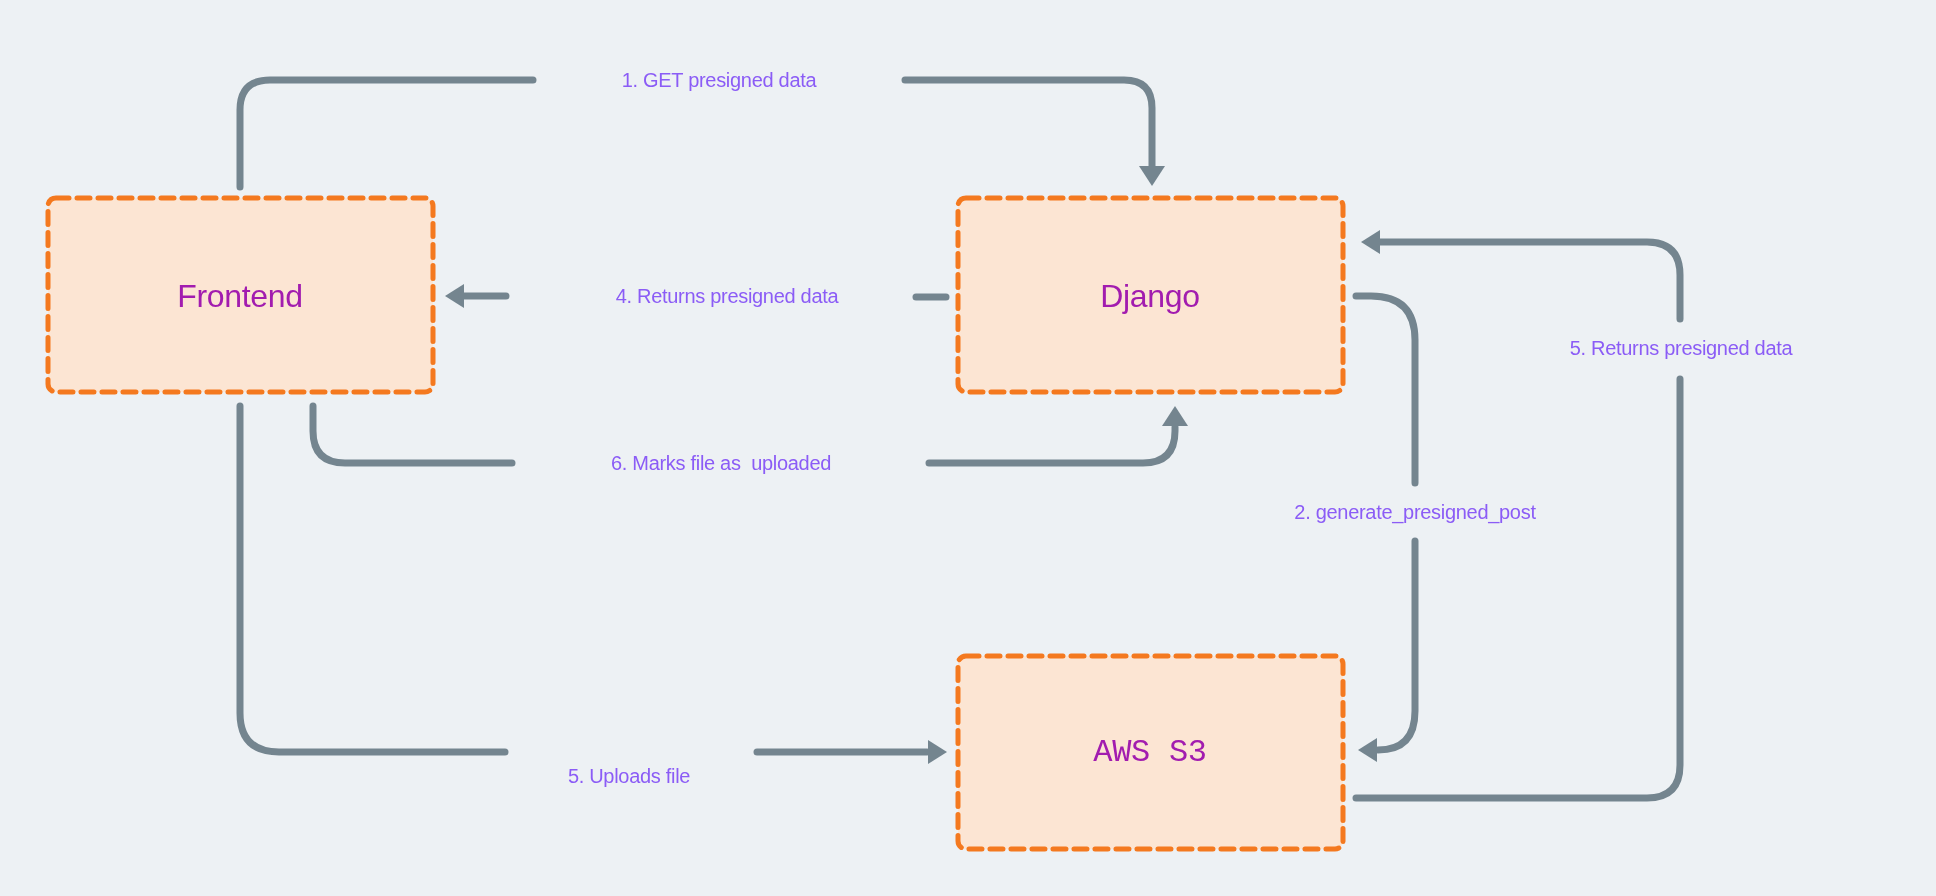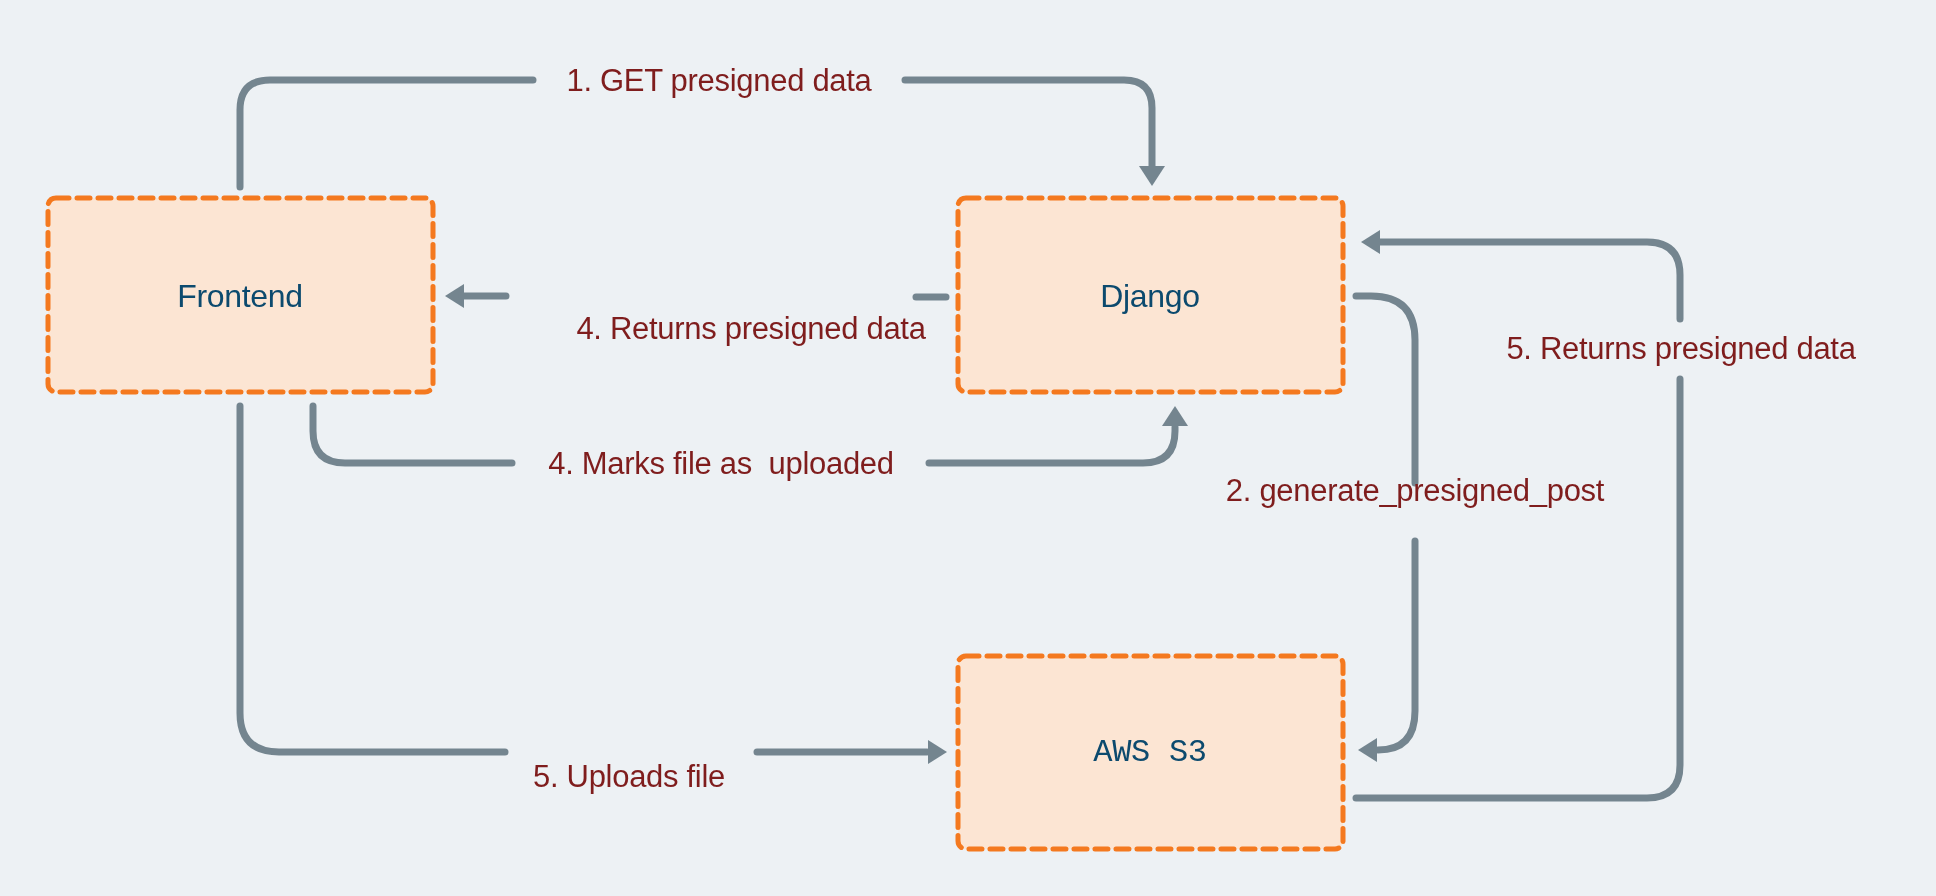--- a/index.html
+++ b/index.html
@@ -35,27 +35,27 @@
     fill: #FCE5D3;
     stroke: #F4791F;
     stroke-width: 5;
     stroke-dasharray: 13 8;
     stroke-linecap: round;
   }
   .label {
     position: absolute;
     transform: translate(-50%, -50%);
     white-space: pre;
-    color: #7f1d1d;
-    font-size: 31px;
+    color: #8b5cf6;
+    font-size: 20px;
     letter-spacing: -0.3px;
     line-height: 1;
   }
   .node-label {
-    color: #0c4a6e;
+    color: #a21caf;
     font-size: 32px;
   }
 </style>
 </head>
 <body>
 
 <div class="canvas">
 
   <svg width="1936" height="896" viewBox="0 0 1936 896">
 
@@ -98,19 +98,19 @@
     <rect class="node-rect" x="48" y="198" width="385" height="194" rx="8"></rect>
     <rect class="node-rect" x="958" y="198" width="385" height="194" rx="8"></rect>
     <rect class="node-rect" x="958" y="656" width="385" height="193" rx="8"></rect>
   </svg>
 
   <div class="label node-label" style="left:240px; top:296px;">Frontend</div>
   <div class="label node-label" style="left:1150px; top:296px;">Django</div>
   <div class="label node-label" style="left:1150px; top:753px;font-family:Liberation Mono, monospace;">AWS S3</div>
 
   <div class="label" style="left:719px; top:80px;">1. GET presigned data</div>
-  <div class="label" style="left:1415px; top:490px;">2. generate_presigned_post</div>
+  <div class="label" style="left:1415px; top:512px;">2. generate_presigned_post</div>
   <div class="label" style="left:1681px; top:348px;">5. Returns presigned data</div>
-  <div class="label" style="left:751px; top:296px;margin-top:32px;">4. Returns presigned data</div>
+  <div class="label" style="left:727px; top:296px;">4. Returns presigned data</div>
   <div class="label" style="left:629px; top:776px;">5. Uploads file</div>
-  <div class="label" style="left:721px; top:463px;">4. Marks file as  uploaded</div>
+  <div class="label" style="left:721px; top:463px;">6. Marks file as  uploaded</div>
 
 </div>
 
 </body></html>

